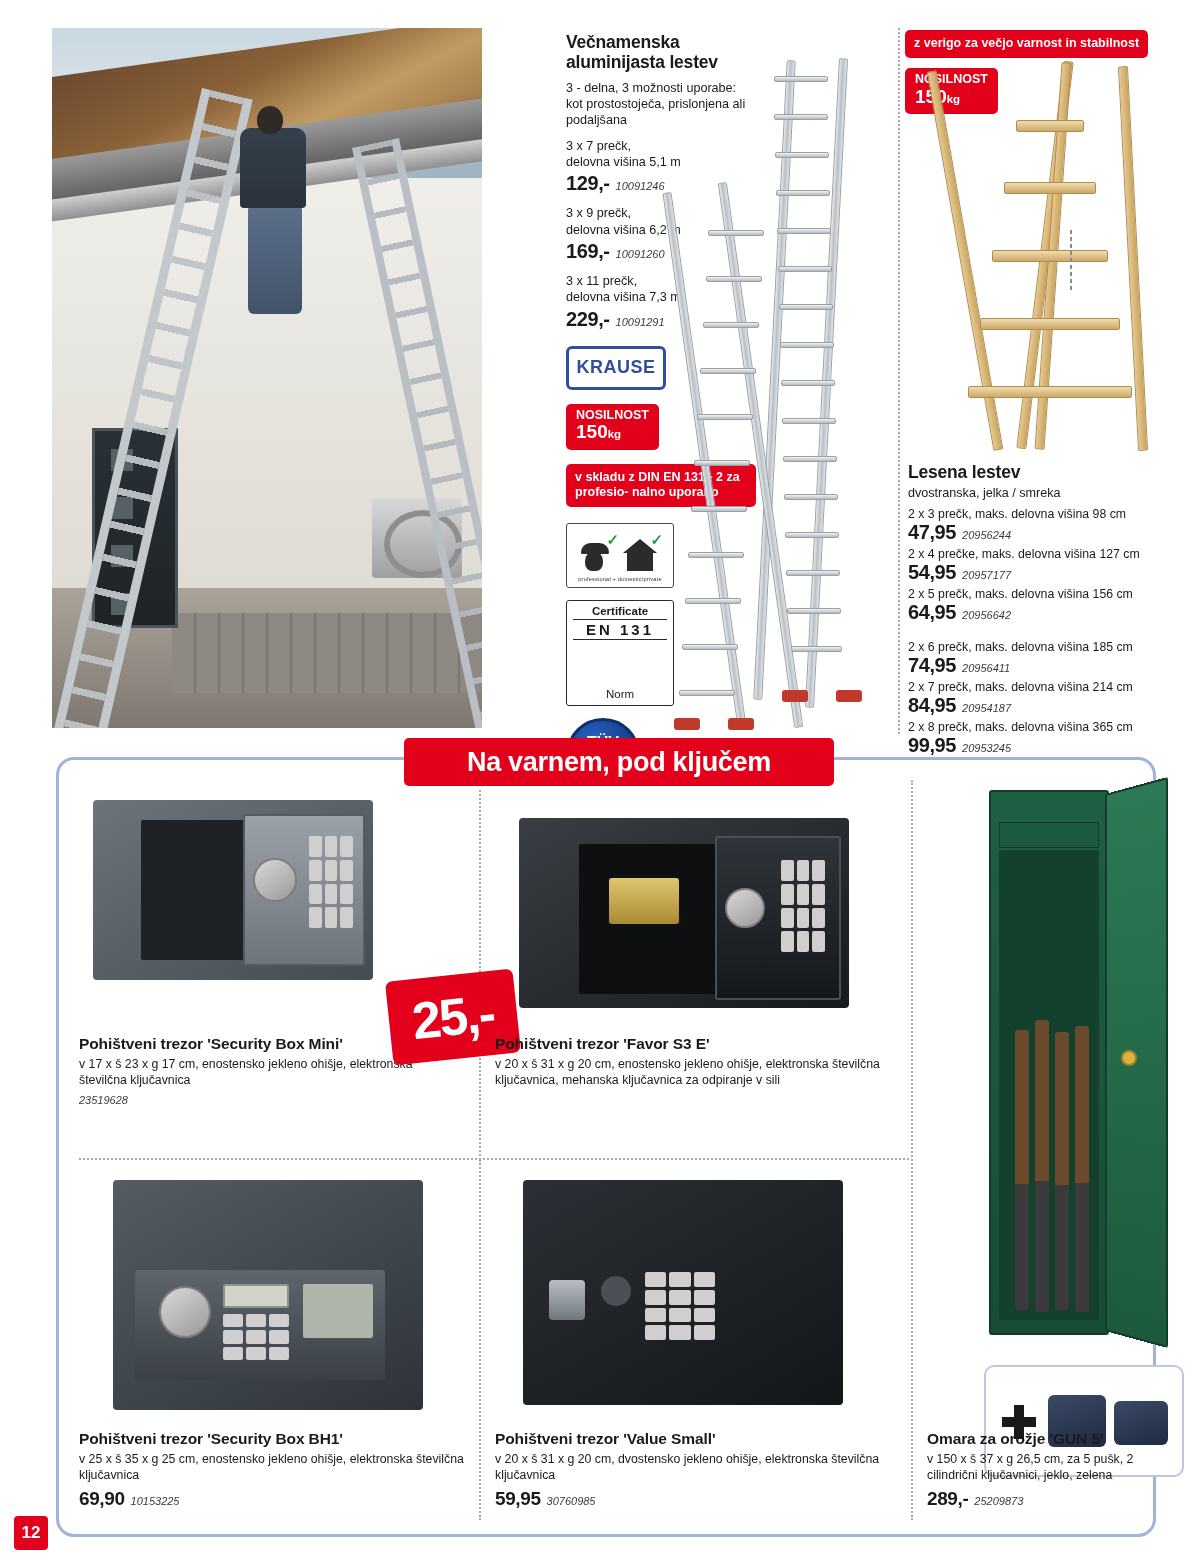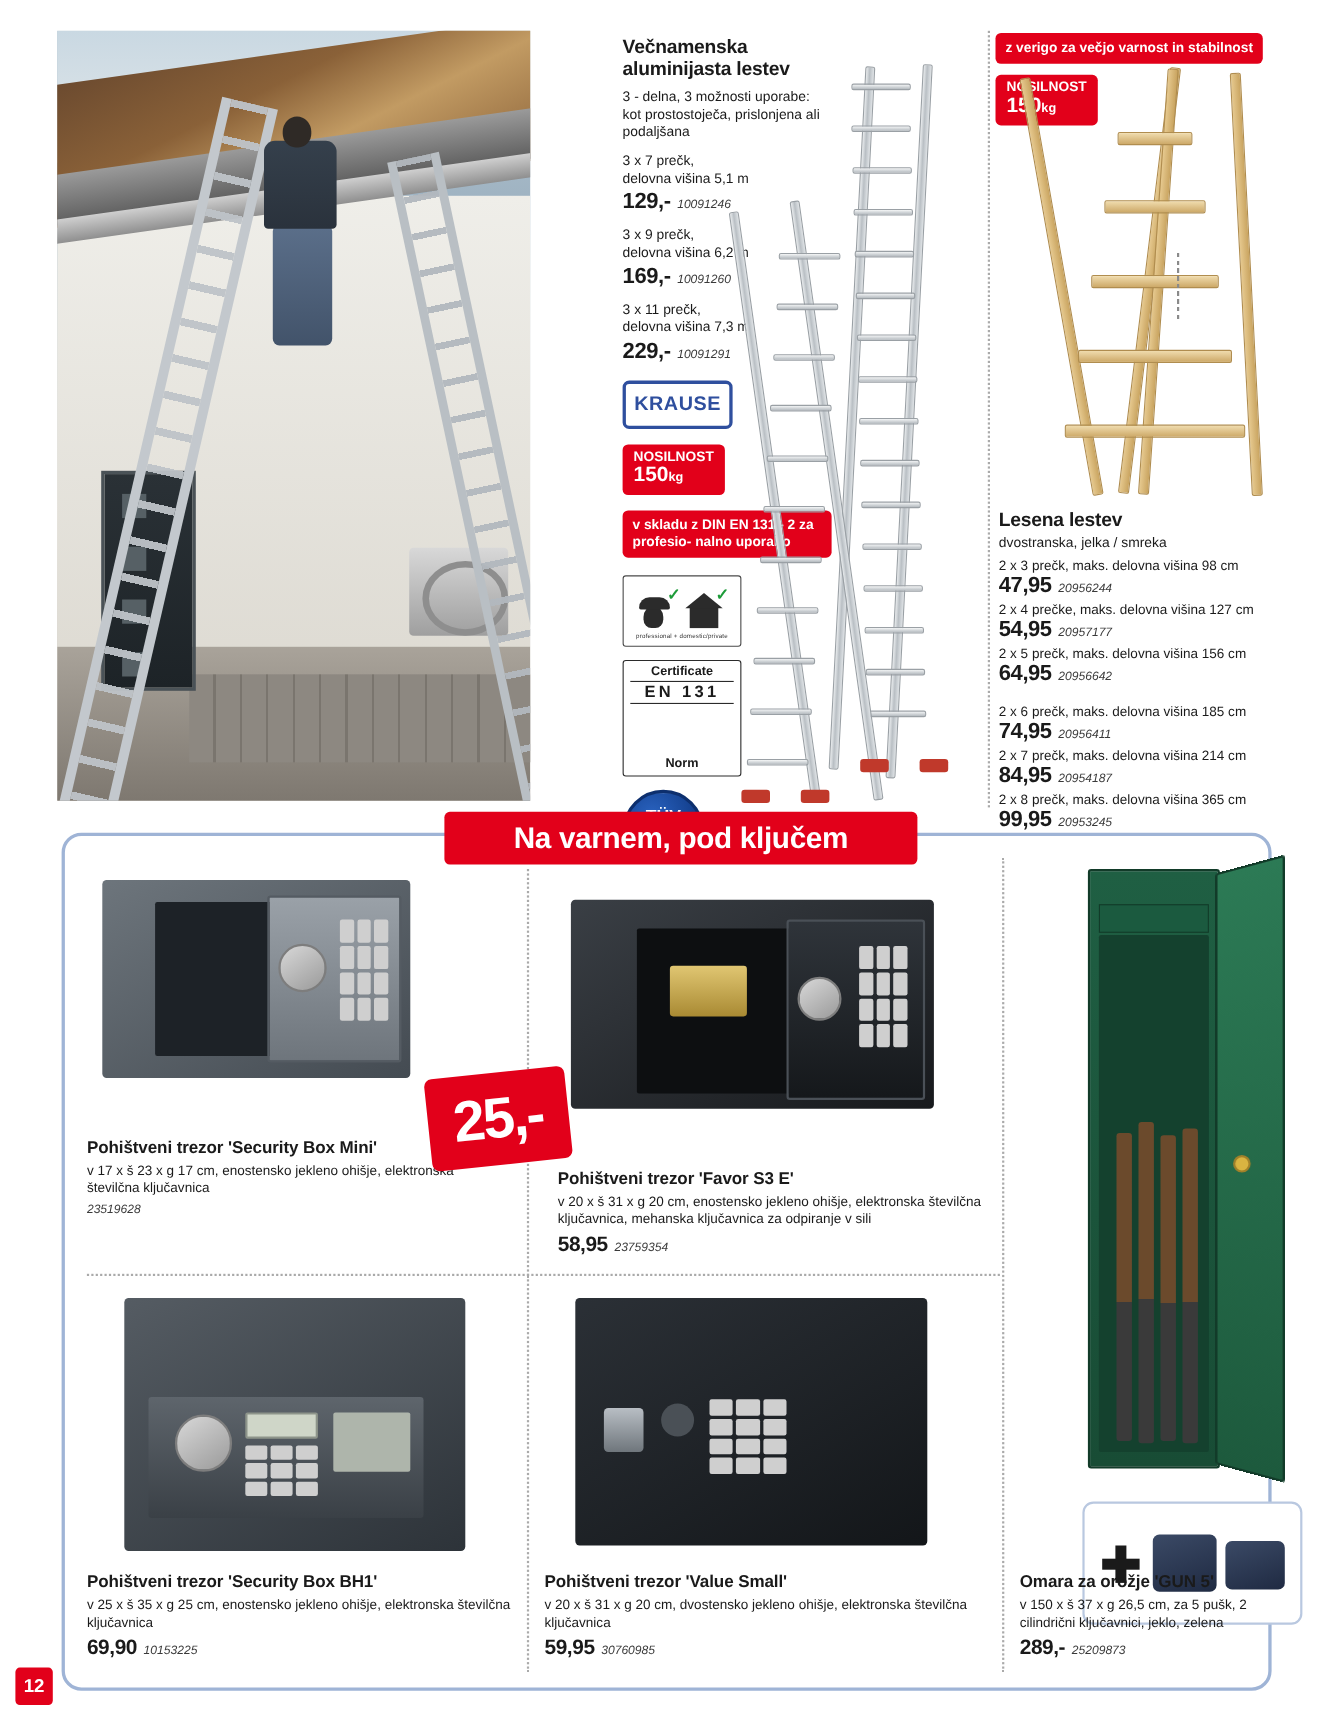--- a/index.html
+++ b/index.html
@@ -139,21 +139,21 @@
   .picto .p-roof{ position:absolute; left:0px; bottom:20px; width:0; height:0; border-left:17px solid transparent; border-right:17px solid transparent; border-bottom:14px solid #2b2b2b; }
   .tick{ position:absolute; right:-2px; top:-2px; color:#1e9c3a; font-size:15px; font-weight:bold; }
   .picto-caption{ font-size:5.6px; text-align:center; color:#333; letter-spacing:.2px; padding-bottom:2px; }
 
   .certbox{
     margin-top:12px; width:108px; border:1.5px solid #2b2b2b; border-radius:3px; background:#fff;
     text-align:center; padding:4px 0 5px 0;
   }
   .certbox .c1{ font-size:11.5px; font-weight:bold; }
   .certbox .c2{ font-size:15px; font-weight:bold; letter-spacing:3px; border-top:1px solid #2b2b2b; border-bottom:1px solid #2b2b2b; margin:2px 6px; padding:1px 0; }
-  .certbox .c3{ font-size:11.5px; font-weight:bold;margin-top:48px; }
+  .certbox .c3{ font-size:11.5px; font-weight:normal;margin-top:48px; }
 
   .tuv{
     margin-top:12px; width:74px; height:74px; border-radius:50%;
     background:radial-gradient(circle at 35% 30%, #2a63c0, #103a86 70%);
     color:#fff; display:flex; flex-direction:column; align-items:center; justify-content:center;
     border:3px solid #0d2f6e;
   }
   .tuv .t1{ font-size:16px; font-weight:bold; line-height:1; }
   .tuv .t2{ font-size:15px; font-weight:normal; }
   .tuv .t3{ font-size:4.5px; margin-top:2px; }
@@ -467,26 +467,23 @@
             <i></i>
             <i></i>
             <i></i>
             <i></i>
             <i></i>
             <i></i>
             <i></i>
             <i></i>
         </div>
       </div>
-      <div style="position:absolute; left:12px; top:245px; width:400px;margin-top:28px;">
+      <div style="position:absolute; left:0; top:245px; width:400px;">
         <div class="ctitle">Pohištveni trezor 'Favor S3 E'</div>
         <div class="cdesc">v 20 x š 31 x g 20 cm, enostensko jekleno ohišje, elektronska številčna ključavnica, mehanska ključavnica za odpiranje v sili</div>
-        <div style="margin-top:3px;">
-          <span class="cprice">58,95</span><span class="artnr">23759354</span>
-        </div>
       </div>
     </div>
 
     <div class="cell" style="left:20px; top:420px; width:390px; height:340px;">
       <div class="safe" style="left:34px; top:0px; width:310px; height:230px;">
         <div class="safe-body" style="background:linear-gradient(150deg,#555c63,#2d3339);"></div>
         <div style="position:absolute; left:22px; top:90px; width:250px; height:110px; background:linear-gradient(180deg,#5e656c,#3a4046); border-radius:3px;"></div>
         <div class="dial" style="left:46px; top:106px; width:52px; height:52px;"></div>
         <div style="position:absolute; left:110px; top:104px; width:66px; height:24px; background:#cfd6c8; border:2px solid #8d948a; border-radius:2px;"></div>
         <div class="keypad" style="left:110px; top:134px; width:66px; height:46px;">

